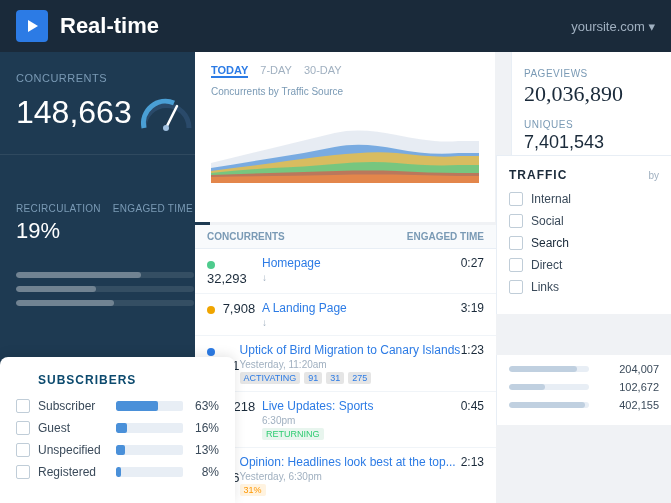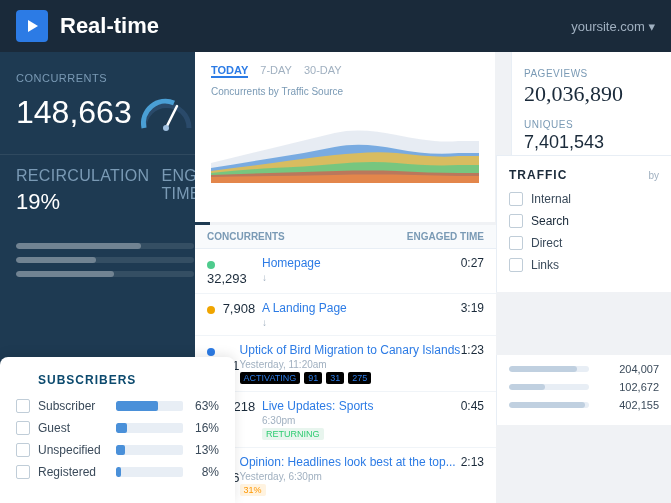--- a/index.html
+++ b/index.html
@@ -91,25 +91,26 @@
     .metrics-row {
       display: flex;
       padding: 12px 16px;
       gap: 12px;
       border-top: 1px solid rgba(255,255,255,0.08);
     }
     .metric-item {
       flex: 1;
     }
     .metric-label {
-      font-size: 16px;
+      font-size: 10px;
       color: #7a9ab5;
       text-transform: uppercase;
       letter-spacing: 0.3px;
       margin-bottom: 4px;
+      margin-top: 36px;
     }
     .metric-value {
       font-size: 22px;
       font-weight: 300;
       color: white;
     }
     .metric-value.engaged {
       color: #4ecb8d;
     }
     .engaged-dot {
@@ -383,21 +384,21 @@
       font-size: 10px;
       color: #a0b0c0;
     }
     .row-tags {
       display: flex;
       gap: 4px;
       margin-top: 2px;
     }
     .tag {
       font-size: 9px;
-      background: #000000;
+      background: #e5e5e5;
       color: #2c7be5;
       padding: 1px 4px;
       border-radius: 2px;
     }
     .tag.green { background: #e8f5ee; color: #2ecc71; }
     .tag.orange { background: #fff3e0; color: #ff9800; }
     .row-engaged {
       font-size: 12px;
       color: #1a2a3a;
       width: 80px;
@@ -554,20 +555,24 @@
     <div class="traffic-header">
       <span class="traffic-title">TRAFFIC</span>
       <span class="traffic-by">by</span>
     </div>
     <div class="traffic-item">
       <div class="traffic-checkbox"></div>
       <span class="traffic-label">Internal</span>
     </div>
     <div class="traffic-item">
       <div class="traffic-checkbox"></div>
+      <span class="traffic-label">Social</span>
+    </div>
+    <div class="traffic-item">
+      <div class="traffic-checkbox"></div>
       <span class="traffic-label active-search">Search</span>
     </div>
     <div class="traffic-item">
       <div class="traffic-checkbox"></div>
       <span class="traffic-label">Direct</span>
     </div>
     <div class="traffic-item">
       <div class="traffic-checkbox"></div>
       <span class="traffic-label">Links</span>
     </div>

